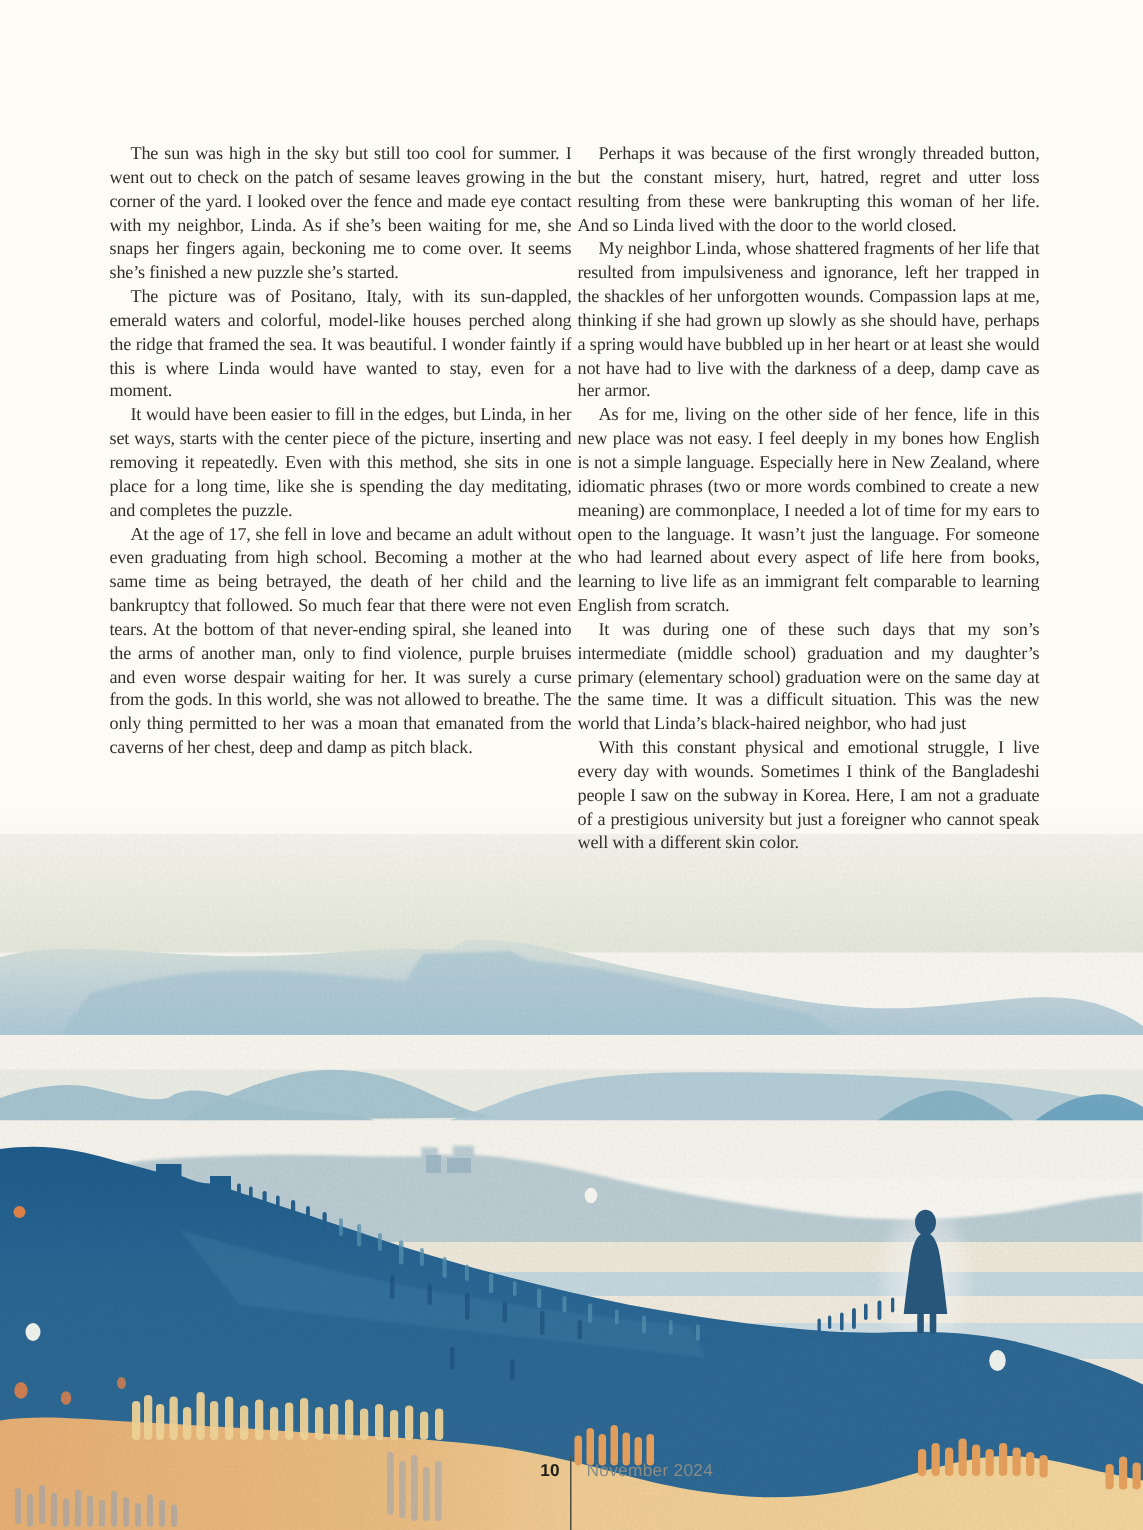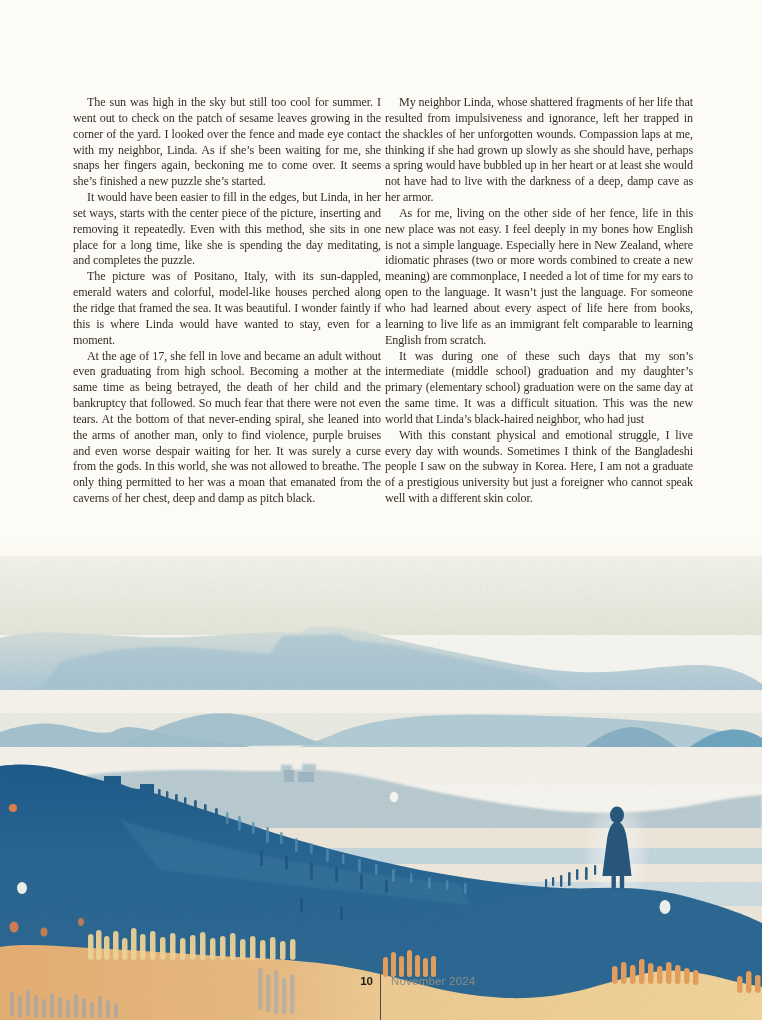--- a/index.html
+++ b/index.html
@@ -34,25 +34,26 @@
     font-family:"Liberation Sans", sans-serif;font-size:11.5px;color:#8d8c83;letter-spacing:0.2px;text-align:right;
   }
 </style>
 </head>
 <body>
 
 <div class="page">
 
   <div class="col col-left">
     <p>The sun was high in the sky but still too cool for summer. I went out to check on the patch of sesame leaves growing in the corner of the yard. I looked over the fence and made eye contact with my neighbor, Linda. As if she’s been waiting for me, she snaps her fingers again, beckoning me to come over. It seems she’s finished a new puzzle she’s started.</p>
+    <p>The picture was of Positano, Italy, with its sun-dappled, emerald waters and colorful, model-like houses perched along the ridge that framed the sea. It was beautiful. I wonder faintly if this is where Linda would have wanted to stay, even for a moment.</p>
     <p>It would have been easier to fill in the edges, but Linda, in her set ways, starts with the center piece of the picture, inserting and removing it repeatedly. Even with this method, she sits in one place for a long time, like she is spending the day meditating, and completes the puzzle.</p>
-    <p>The picture was of Positano, Italy, with its sun-dappled, emerald waters and colorful, model-like houses perched along the ridge that framed the sea. It was beautiful. I wonder faintly if this is where Linda would have wanted to stay, even for a moment.</p>
     <p>At the age of 17, she fell in love and became an adult without even graduating from high school. Becoming a mother at the same time as being betrayed, the death of her child and the bankruptcy that followed. So much fear that there were not even tears. At the bottom of that never-ending spiral, she leaned into the arms of another man, only to find violence, purple bruises and even worse despair waiting for her. It was surely a curse from the gods. In this world, she was not allowed to breathe. The only thing permitted to her was a moan that emanated from the caverns of her chest, deep and damp as pitch black.</p>
   </div>
   <div class="col col-right">
+    <p>Perhaps it was because of the first wrongly threaded button, but the constant misery, hurt, hatred, regret and utter loss resulting from these were bankrupting this woman of her life. And so Linda lived with the door to the world closed.</p>
     <p>My neighbor Linda, whose shattered fragments of her life that resulted from impulsiveness and ignorance, left her trapped in the shackles of her unforgotten wounds. Compassion laps at me, thinking if she had grown up slowly as she should have, perhaps a spring would have bubbled up in her heart or at least she would not have had to live with the darkness of a deep, damp cave as her armor.</p>
     <p>As for me, living on the other side of her fence, life in this new place was not easy. I feel deeply in my bones how English is not a simple language. Especially here in New Zealand, where idiomatic phrases (two or more words combined to create a new meaning) are commonplace, I needed a lot of time for my ears to open to the language. It wasn’t just the language. For someone who had learned about every aspect of life here from books, learning to live life as an immigrant felt comparable to learning English from scratch.</p>
     <p>It was during one of these such days that my son’s intermediate (middle school) graduation and my daughter’s primary (elementary school) graduation were on the same day at the same time. It was a difficult situation. This was the new world that Linda’s black-haired neighbor, who had just</p>
     <p>With this constant physical and emotional struggle, I live every day with wounds. Sometimes I think of the Bangladeshi people I saw on the subway in Korea. Here, I am not a graduate of a prestigious university but just a foreigner who cannot speak well with a different skin color.</p>
   </div>
 
   <svg class="illustration" width="762" height="480" viewBox="0 540 762 480" xmlns="http://www.w3.org/2000/svg">
     <defs>
       <linearGradient id="washTop" x1="0" y1="540" x2="0" y2="632" gradientUnits="userSpaceOnUse">
         <stop offset="0" stop-color="#e9ecdd" stop-opacity="0"></stop>

